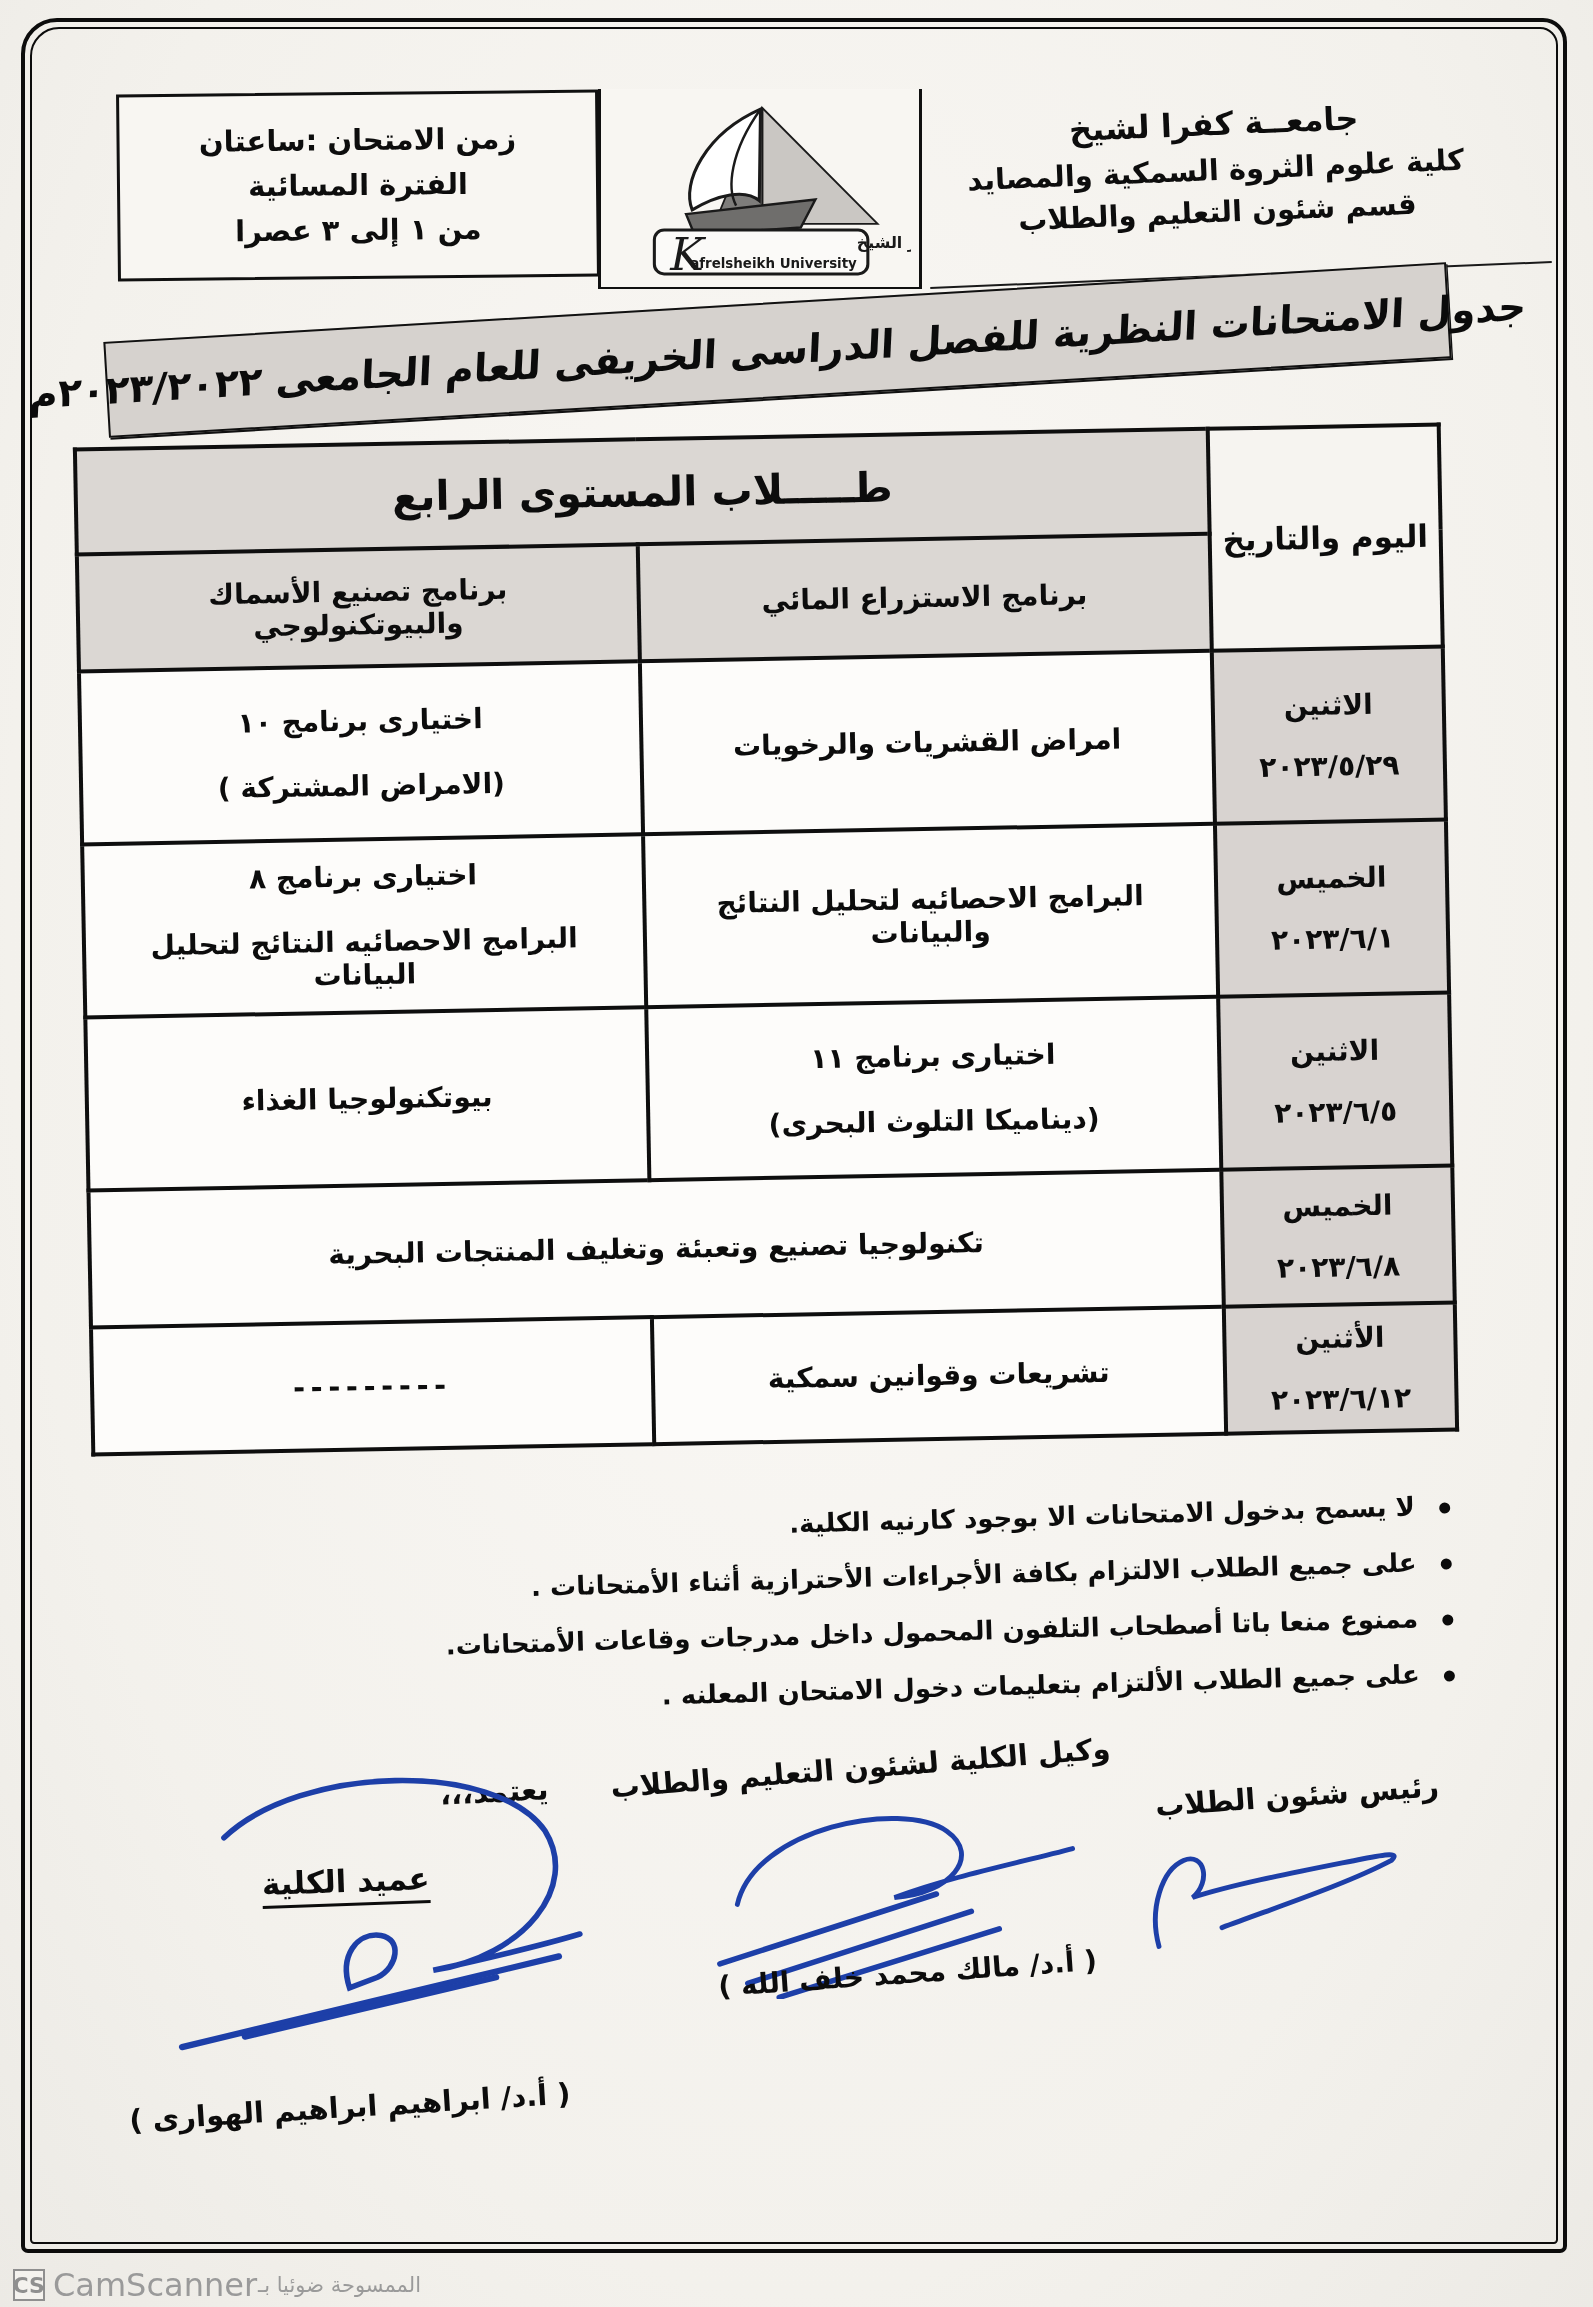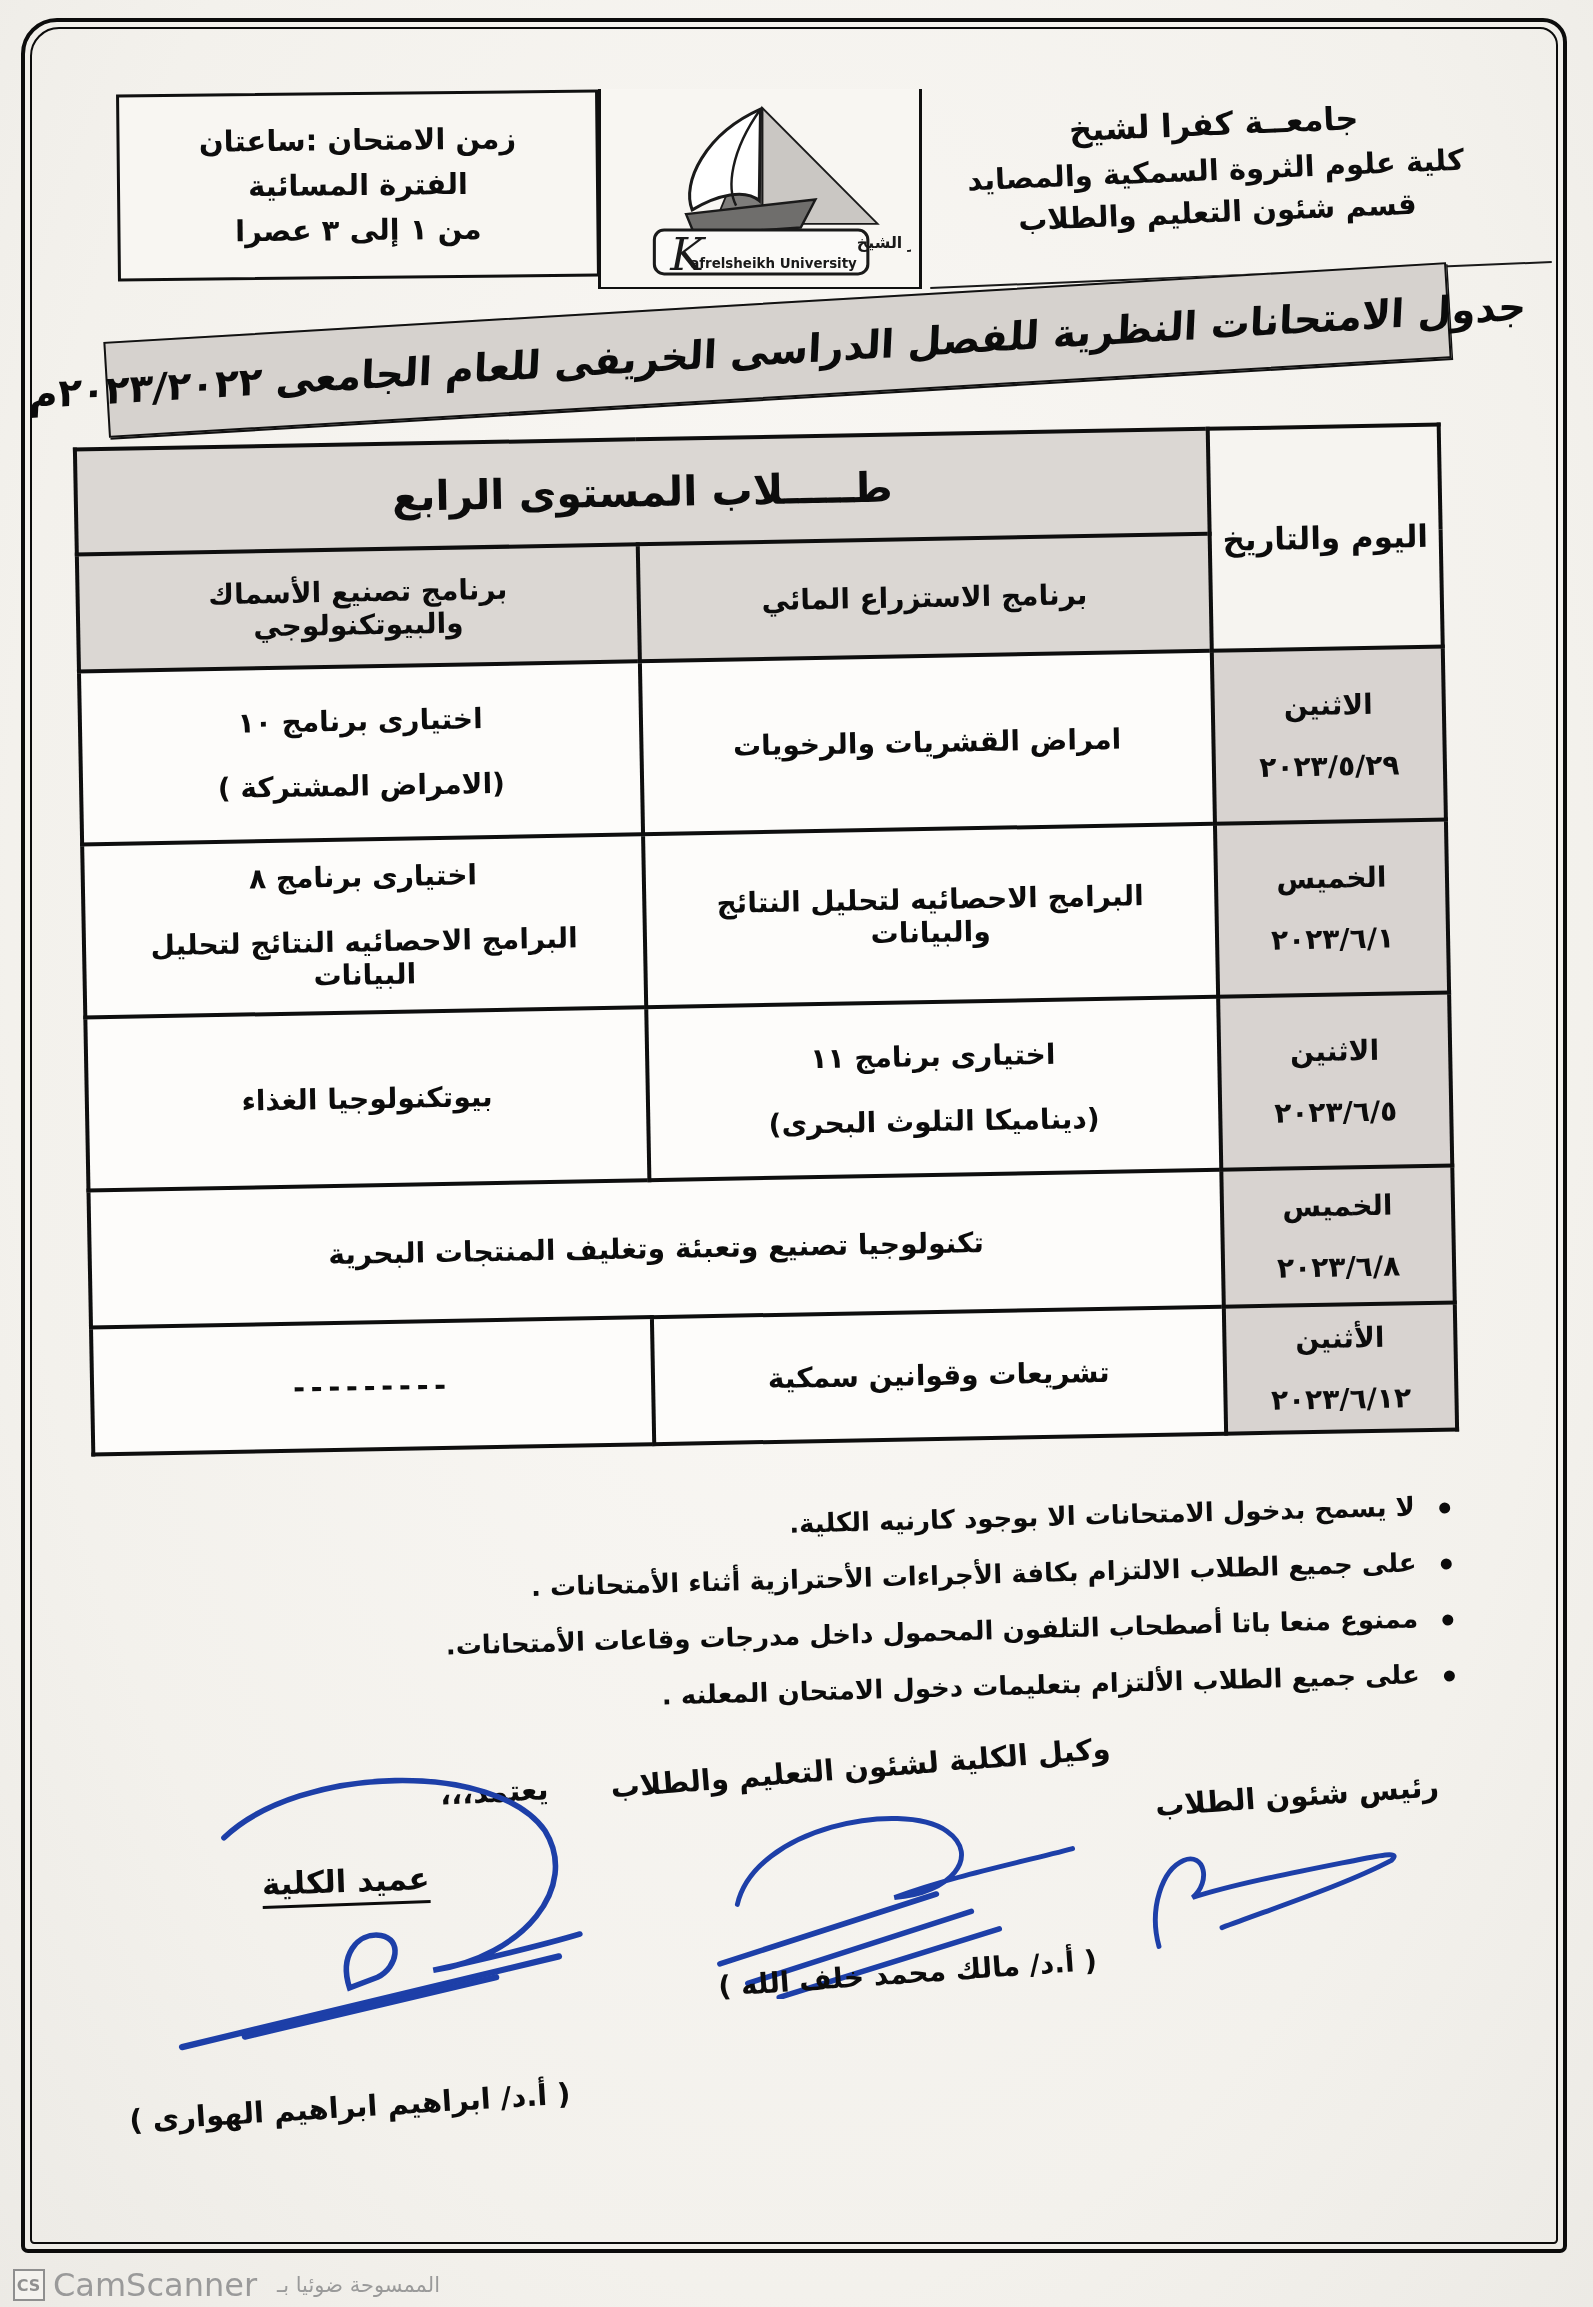--- a/index.html
+++ b/index.html
@@ -99,25 +99,25 @@
   .dean-name{ left:129px; top:2090px; font-size:29px; transform:rotate(-3.5deg); }
   .sigsvg{ position:absolute; }
 
   
   .scan-footer{
     position:absolute; left:12.6px; top:2266px;
     display:flex; align-items:center; direction:ltr;
   }
   .cs-box{
     width:32px; height:32px; border:2.1px solid #8f8f8f; color:#8f8f8f;
-    font-size:16px; font-weight:bold; display:flex; align-items:center; justify-content:center;
+    font-size:22px; font-weight:bold; display:flex; align-items:center; justify-content:center;
     margin-right:8.4px; background:#f4f2ee;
   }
   .scan-brand{ color:#9a9a9a; font-size:32px; }
-  .scan-ar{ color:#9a9a9a; font-size:21px; margin-left:20px; }
+  .scan-ar{ color:#9a9a9a; font-size:21px; margin-left:1px; }
 </style>
 </head>
 <body>
 
 <div class="page">
 
   <div class="frame"></div>
 
   <div class="univ-block">
     <div class="l1">جامعــة كفرا لشيخ</div>

